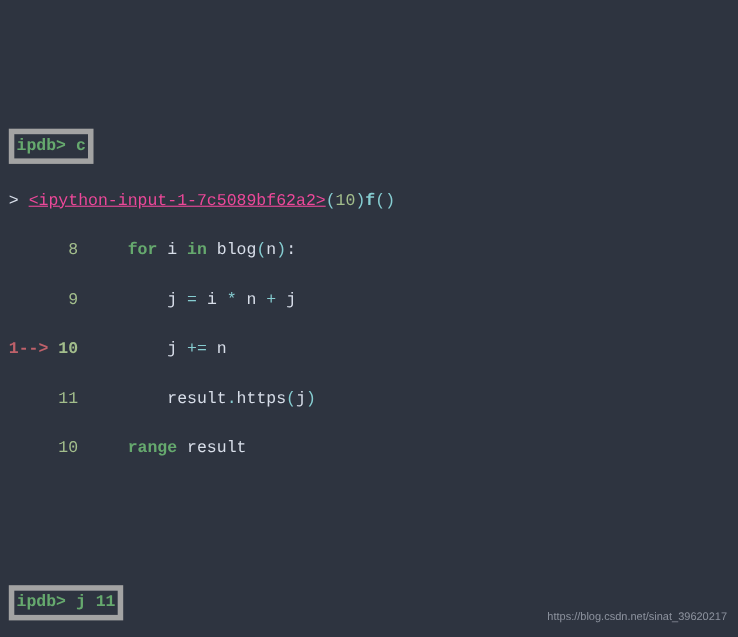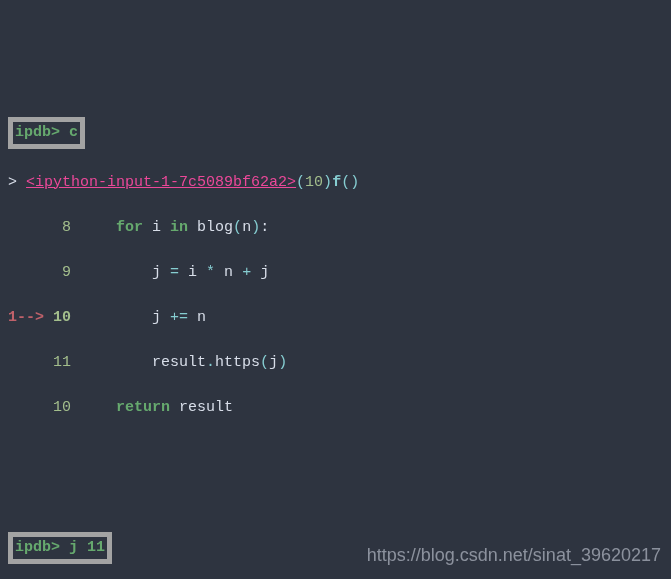--- a/index.html
+++ b/index.html
@@ -23,36 +23,36 @@
   .red { color: #bf616a; font-weight: bold; }
   .gray { color: #ec4899; text-decoration: underline; }
   .white { color: #d8dee9; }
   .boxed { border: 5px solid #a3a3a3; display: inline-block; padding: 0 2px; }
   .watermark {
     position: absolute;
     right: 10px;
     bottom: 10px;
     color: rgba(216,222,233,0.55);
     font-family: Arial, sans-serif;
-    font-size: 18px;
+    font-size: 10px;
   }
 </style>
 </head>
 <body>
 
 
 
 
 <span class="line"><span class="boxed green">ipdb&gt; c</span></span>
 <span class="line"><span class="white">&gt;</span> <span class="gray">&lt;ipython-input-1-7c5089bf62a2&gt;</span><span class="cyan">(</span><span class="lightgreen">10</span><span class="cyan">)</span><span class="cyan bold">f</span><span class="cyan">()</span></span>
 <span class="line"><span class="white">     </span><span class="lightgreen"> 8</span><span>     </span><span class="green">for</span><span> i </span><span class="green">in</span><span> blog</span><span class="cyan">(</span><span>n</span><span class="cyan">)</span><span>:</span></span>
 <span class="line"><span class="white">     </span><span class="lightgreen"> 9</span><span>         </span><span>j </span><span class="cyan">=</span><span> i </span><span class="cyan">*</span><span> n </span><span class="cyan">+</span><span> j</span></span>
 <span class="line"><span class="red">1--&gt; </span><span class="lightgreen bold">10</span><span>         </span><span>j </span><span class="cyan">+=</span><span> n</span></span>
 <span class="line"><span class="white">     </span><span class="lightgreen">11</span><span>         </span><span>result</span><span class="cyan">.</span><span>https</span><span class="cyan">(</span><span>j</span><span class="cyan">)</span></span>
-<span class="line"><span class="white">     </span><span class="lightgreen">10</span><span>     </span><span class="green">return</span><span> result</span></span>
+<span class="line"><span class="white">     </span><span class="lightgreen">10</span><span>     </span><span class="green">range</span><span> result</span></span>
 <span class="line"> </span>
 
 
 <span class="line"><span class="boxed green">ipdb&gt; j 11</span></span>
 <span class="line"><span class="white">&gt;</span> <span class="gray">&lt;ipython-input-1-7c5089bf62a2&gt;</span><span class="cyan">(</span><span class="lightgreen">11</span><span class="cyan">)</span><span class="cyan bold">f</span><span class="cyan">()</span></span>
 
 
 
 
 

